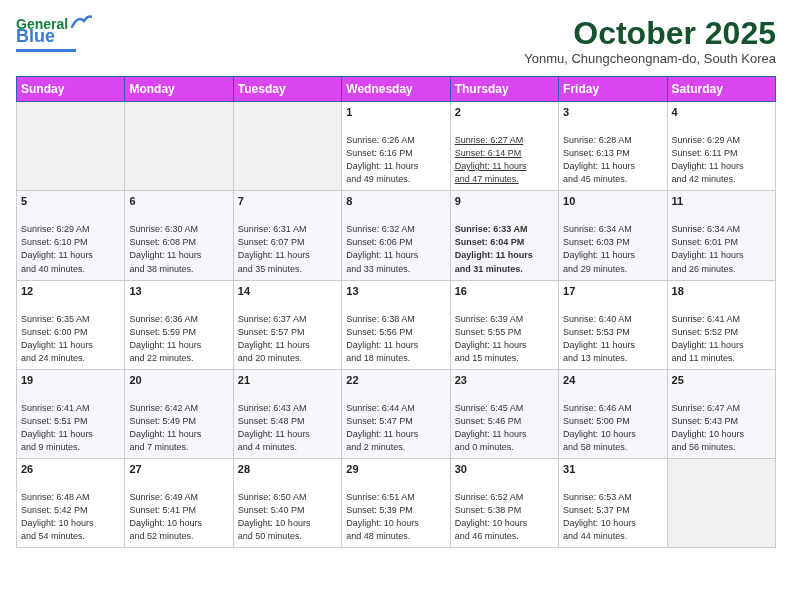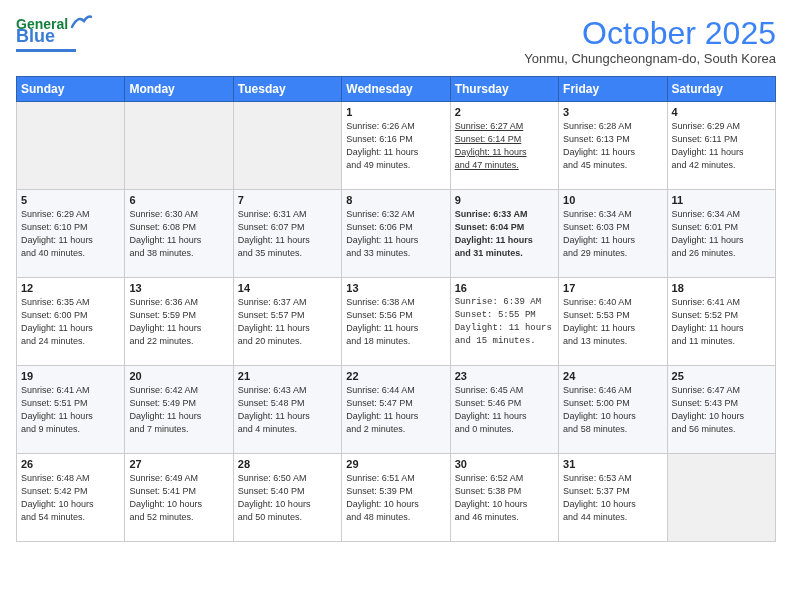--- a/index.html
+++ b/index.html
@@ -25,35 +25,35 @@
       width: 60px;
       height: 3px;
       background: #3a7bd5;
       margin-top: 2px;
     }
     .title-block {
       text-align: right;
     }
     .month-title {
       font-size: 32px;
-      font-weight: normal;
-      color: #3b82f6;
+      font-weight: bold;
+      color: #14532d;
       line-height: 1.1;
     }
     .location-title {
       font-size: 13px;
       color: #444;
     }
     table {
       width: 100%;
       border-collapse: collapse;
       table-layout: fixed;
     }
     thead tr th {
-      background: #3b82f6;
+      background: #d946ef;
       color: #fff;
       font-size: 12px;
       font-weight: bold;
       padding: 5px 4px;
       text-align: left;
       border: 1px solid #2e60b0;
     }
     tbody tr td {
       border: 1px solid #ccc;
       vertical-align: top;
@@ -69,20 +69,21 @@
     .day-number {
       font-weight: bold;
       font-size: 11px;
       display: block;
       margin-bottom: 2px;
     }
     .cell-text {
       font-size: 9px;
       color: #333;
       line-height: 1.45;
+      margin-top: 16px;
     }
     .empty {
       background: #f0f0f0 !important;
     }
   </style>
 </head>
 <body>
 
 <div class="header">
   <div class="logo">
@@ -222,21 +223,21 @@
         </td>
         <td>
           <span class="day-number">13</span>
           <div class="cell-text" style="white-space: pre-line;">Sunrise: 6:38 AM
 Sunset: 5:56 PM
 Daylight: 11 hours
 and 18 minutes.</div>
         </td>
         <td>
           <span class="day-number">16</span>
-          <div class="cell-text" style="white-space: pre-line; font-family: Liberation Mono, monospace;">Sunrise: 6:39 AM
+          <div class="cell-text" style="white-space: pre-line;">Sunrise: 6:39 AM
 Sunset: 5:55 PM
 Daylight: 11 hours
 and 15 minutes.</div>
         </td>
         <td>
           <span class="day-number">17</span>
           <div class="cell-text" style="white-space: pre-line;">Sunrise: 6:40 AM
 Sunset: 5:53 PM
 Daylight: 11 hours
 and 13 minutes.</div>

